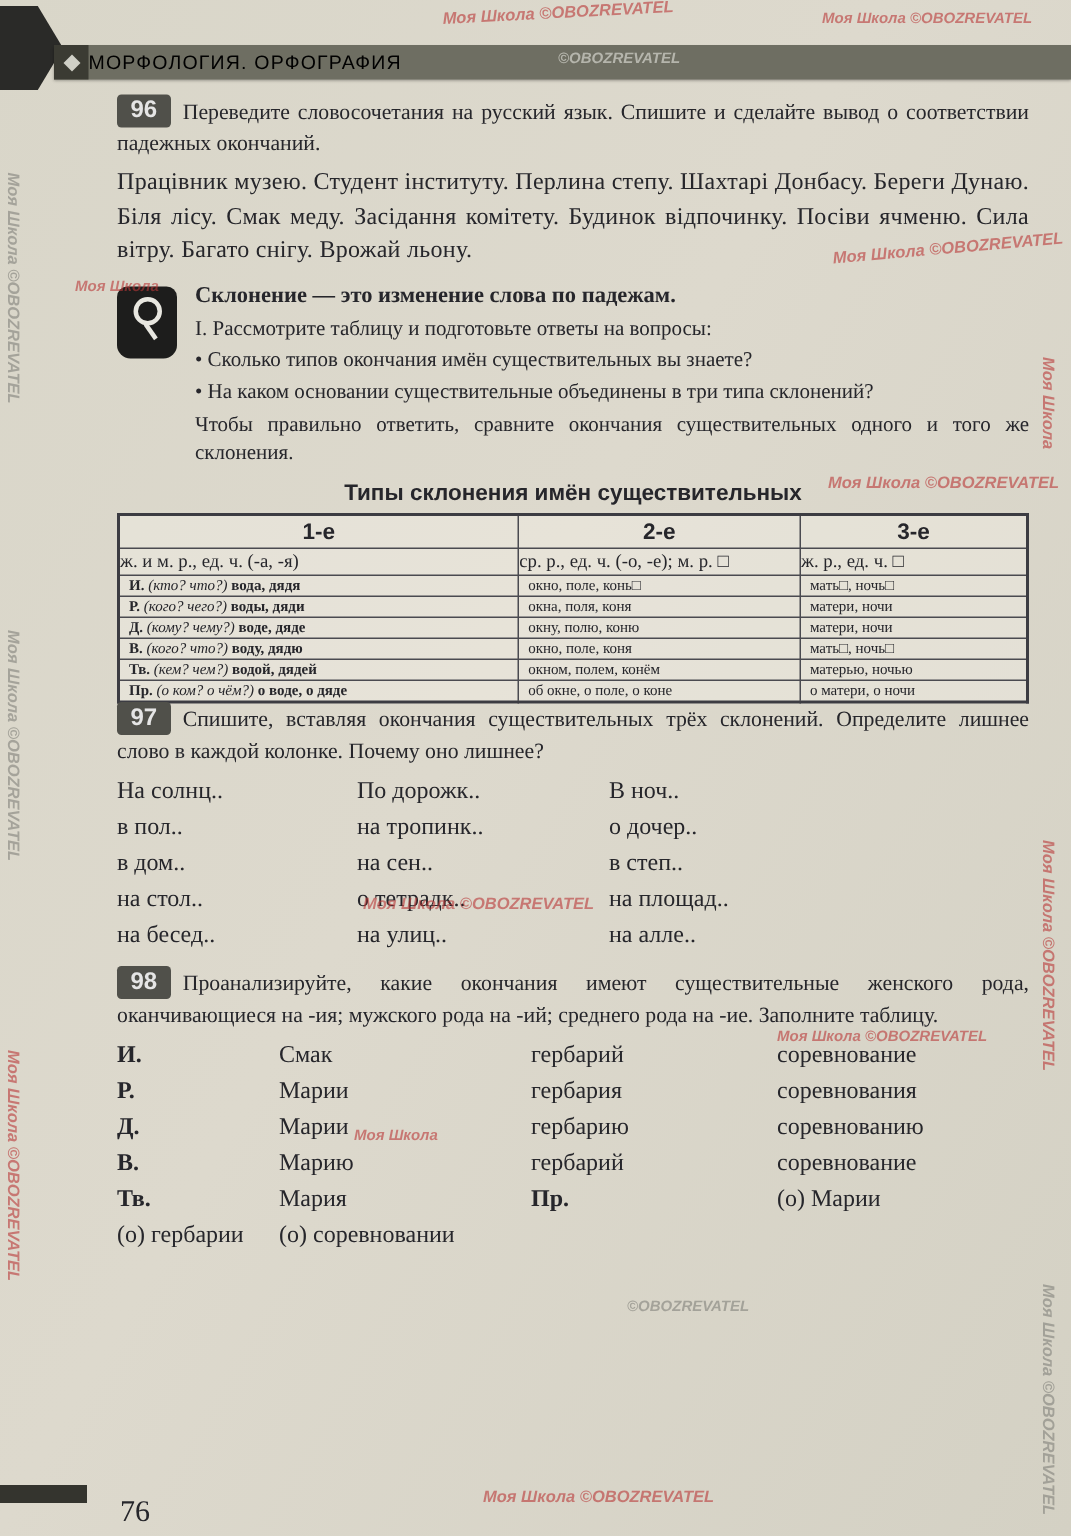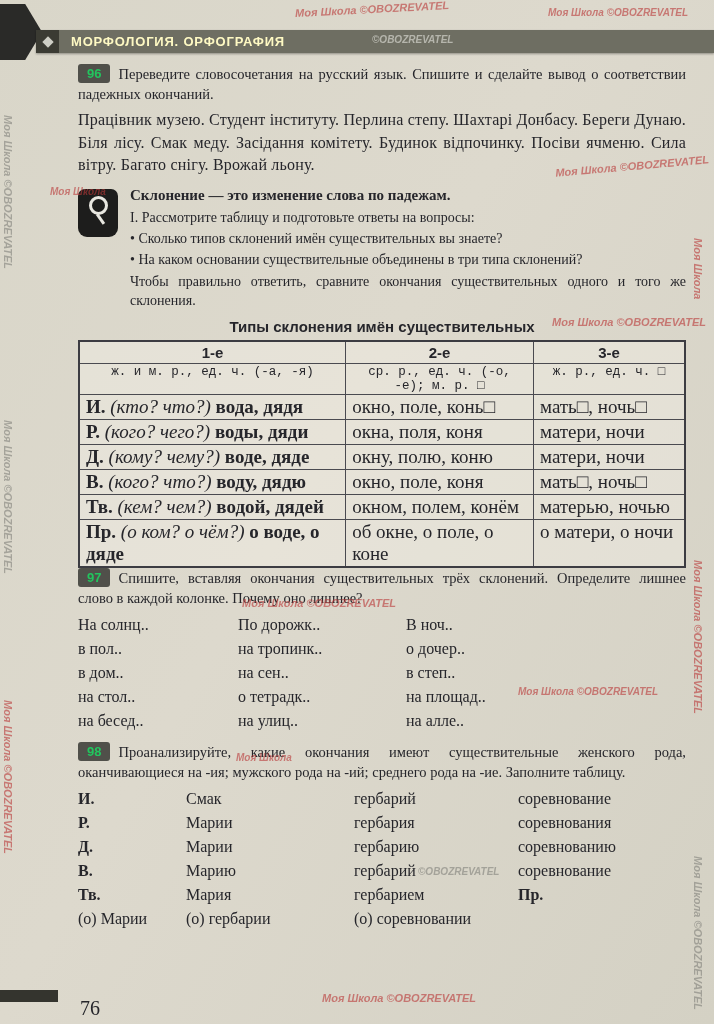--- a/index.html
+++ b/index.html
@@ -10,46 +10,46 @@
   }
   
   .corner-arrow { position:absolute; left:0; top:4px; width:42px; height:56px; background:#2a2a28;
     clip-path:polygon(0 0,60% 0,100% 50%,60% 100%,0 100%); }
   .bottom-strip { position:absolute; left:0; bottom:22px; width:58px; height:12px; background:#34342e; }
   
   .header-bar { position:absolute; left:36px; right:0; top:30px; height:23px; background:#6e6e62;
     display:flex; align-items:center; box-shadow:0 1px 2px rgba(0,0,0,.35); }
   .header-icon { width:23px; height:23px; background:#3b3b33; display:flex; align-items:center; justify-content:center; }
   .header-icon .diamond { width:8px; height:8px; background:#cfcfc6; transform:rotate(45deg); }
-  .header-title { font-family:"Liberation Sans",sans-serif; font-weight:bold; color:#fef9c3;
-    font-size:13px; letter-spacing:.8px; margin-left:12px; }
+  .header-title { font-family:"Liberation Sans",sans-serif; font-weight:normal; color:#000000;
+    font-size:13px; letter-spacing:.8px; }
   
   .content { position:absolute; left:78px; right:28px; top:64px; }
   p { margin:0; }
   .task { font-size:14.5px; line-height:1.38; text-align:justify; margin-bottom:5px; }
-  .exnum { display:inline-block; background:#50504a; color:#22c55e; font-family:"Liberation Sans",sans-serif;
-    font-weight:bold; font-size:13px; line-height:1; padding:3px 9px; border-radius:3px; margin-right:8px;
+  .exnum { display:inline-block; background:#50504a; color:#e5e5e5; font-family:"Liberation Sans",sans-serif;
+    font-weight:bold; font-size:16px; line-height:1; padding:3px 9px; border-radius:3px; margin-right:8px;
     position:relative; top:-1px; }
   .ukr { font-size:16px; line-height:1.42; text-align:justify; letter-spacing:.2px; margin:2px 0 8px; }
   
   .rulebox { display:flex; gap:12px; margin:2px 0 4px; }
   .rule-icon { flex:0 0 40px; width:40px; height:48px; background:#1d1d1c; border-radius:7px 7px 9px 9px;
     position:relative; margin-top:4px; }
   .mag-circle { position:absolute; left:11px; top:7px; width:13px; height:13px; border:3px solid #e8e7e0; border-radius:50%; }
   .mag-handle { position:absolute; left:21px; top:24px; width:3px; height:12px; background:#e8e7e0; transform:rotate(-35deg); }
   .rule-body p { font-size:14px; line-height:1.38; text-align:justify; margin-bottom:2px; }
   .rule-title { font-weight:bold; font-size:15px !important; }
   
   .table-title { text-align:center; font-family:"Liberation Sans",sans-serif; font-weight:bold;
     font-size:15px; margin:6px 0 5px; }
   table.decl { width:100%; border-collapse:collapse; border:2px solid #3c3c42; background:rgba(248,246,238,.35); }
   .decl th, .decl td { border:1px solid #4a4a50; padding:1px 6px; vertical-align:top; }
   .decl th.case-head { font-family:"Liberation Sans",sans-serif; font-size:15px; text-align:center; padding:2px 0; }
-  .decl td.sub { font-size:12.5px; text-align:center; padding:1px 12px;font-family:Liberation Mono, monospace; }
-  .decl td.w { font-size:19px;margin-top:18px; }
+  .decl td.sub { font-size:12.5px; text-align:left; padding:1px 0; }
+  .decl td.w { font-size:10px;margin-top:18px; }
   .decl .cs { font-weight:bold; }
   .decl .q { font-style:italic; }
   .decl .wa { font-weight:bold; }
   .part2 { margin:8px 0 9px; font-size:14.5px; line-height:1.4; text-align:justify; }
   
   .cols { display:flex; margin:2px 0 9px; }
   .col1 { width:160px; } .col2 { width:168px; } .col3 { flex:1; }
   .cols p { font-size:16px; line-height:1.5; }
   
   .ex98-grid { display:grid; grid-template-columns:108px 168px 164px 1fr; font-size:16px; line-height:1.5; margin-top:2px; }
@@ -87,21 +87,21 @@
     <p class="ukr">Працівник музею. Студент інституту. Перлина степу. Шахтарі Донбасу. Береги Дунаю. Біля лісу. Смак меду. Засідання комітету. Будинок відпочинку. Посіви ячменю. Сила вітру. Багато снігу. Врожай льону.</p>
 
     <div class="rulebox">
       <div class="rule-icon">
         <span class="mag-circle"></span>
         <span class="mag-handle"></span>
       </div>
       <div class="rule-body">
         <p class="rule-title">Склонение — это изменение слова по падежам.</p>
         <p>I. Рассмотрите таблицу и подготовьте ответы на вопросы:</p>
-        <p>• Сколько типов склонений имён существительных вы знаете?</p>
+        <p>• Сколько типов окончания имён существительных вы знаете?</p>
         <p>• На каком основании существительные объединены в три типа склонений?</p>
         <p>Чтобы правильно ответить, сравните окончания существительных одного и того же склонения.</p>
       </div>
     </div>
 
     <h3 class="table-title">Типы склонения имён существительных</h3>
 
     <table class="decl">
       <tbody>
           <tr>
@@ -196,21 +196,20 @@
       <span>гербарию</span>
       <span>соревнованию</span>
 
       <span class="cs">В.</span>
       <span>Марию</span>
       <span>гербарий</span>
       <span>соревнование</span>
 
       <span class="cs">Тв.</span>
       <span>Мария</span>
-      <span>гербарием</span>
 
       <span class="cs">Пр.</span>
       <span>(о) Марии</span>
       <span>(о) гербарии</span>
       <span>(о) соревновании</span>
     </div>
 
   </div>
 
   <span class="pagenum">76</span>

